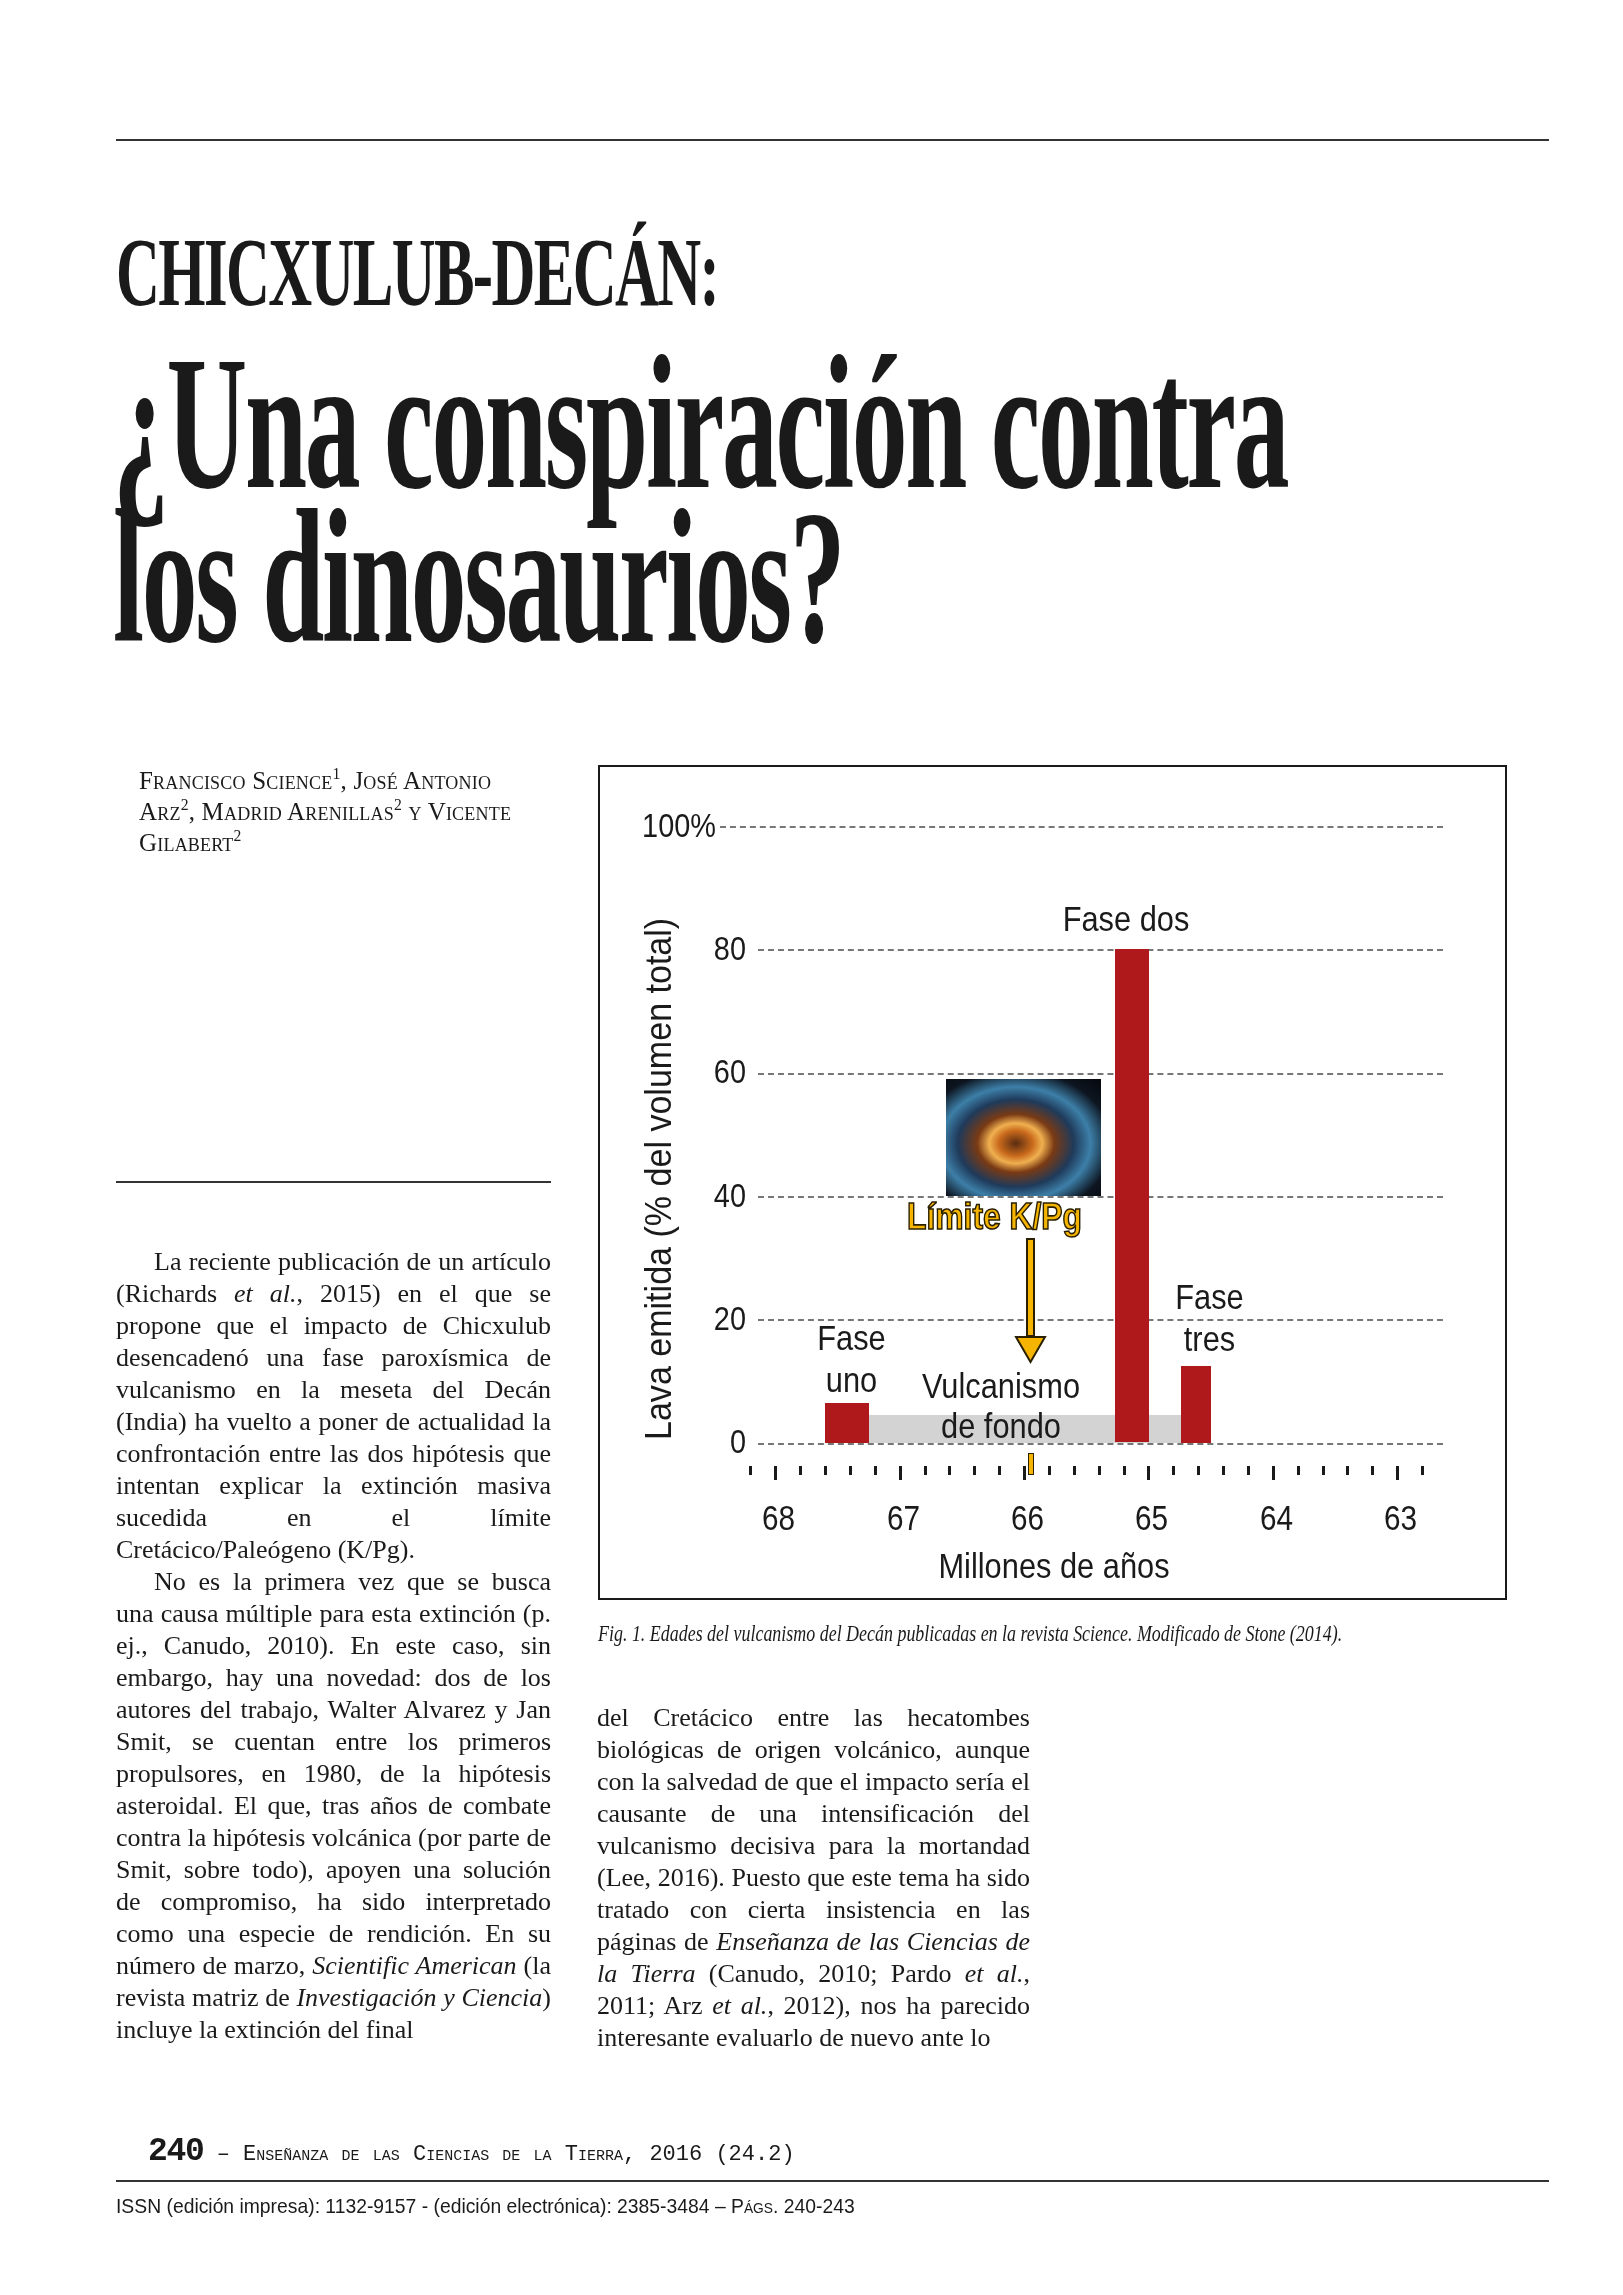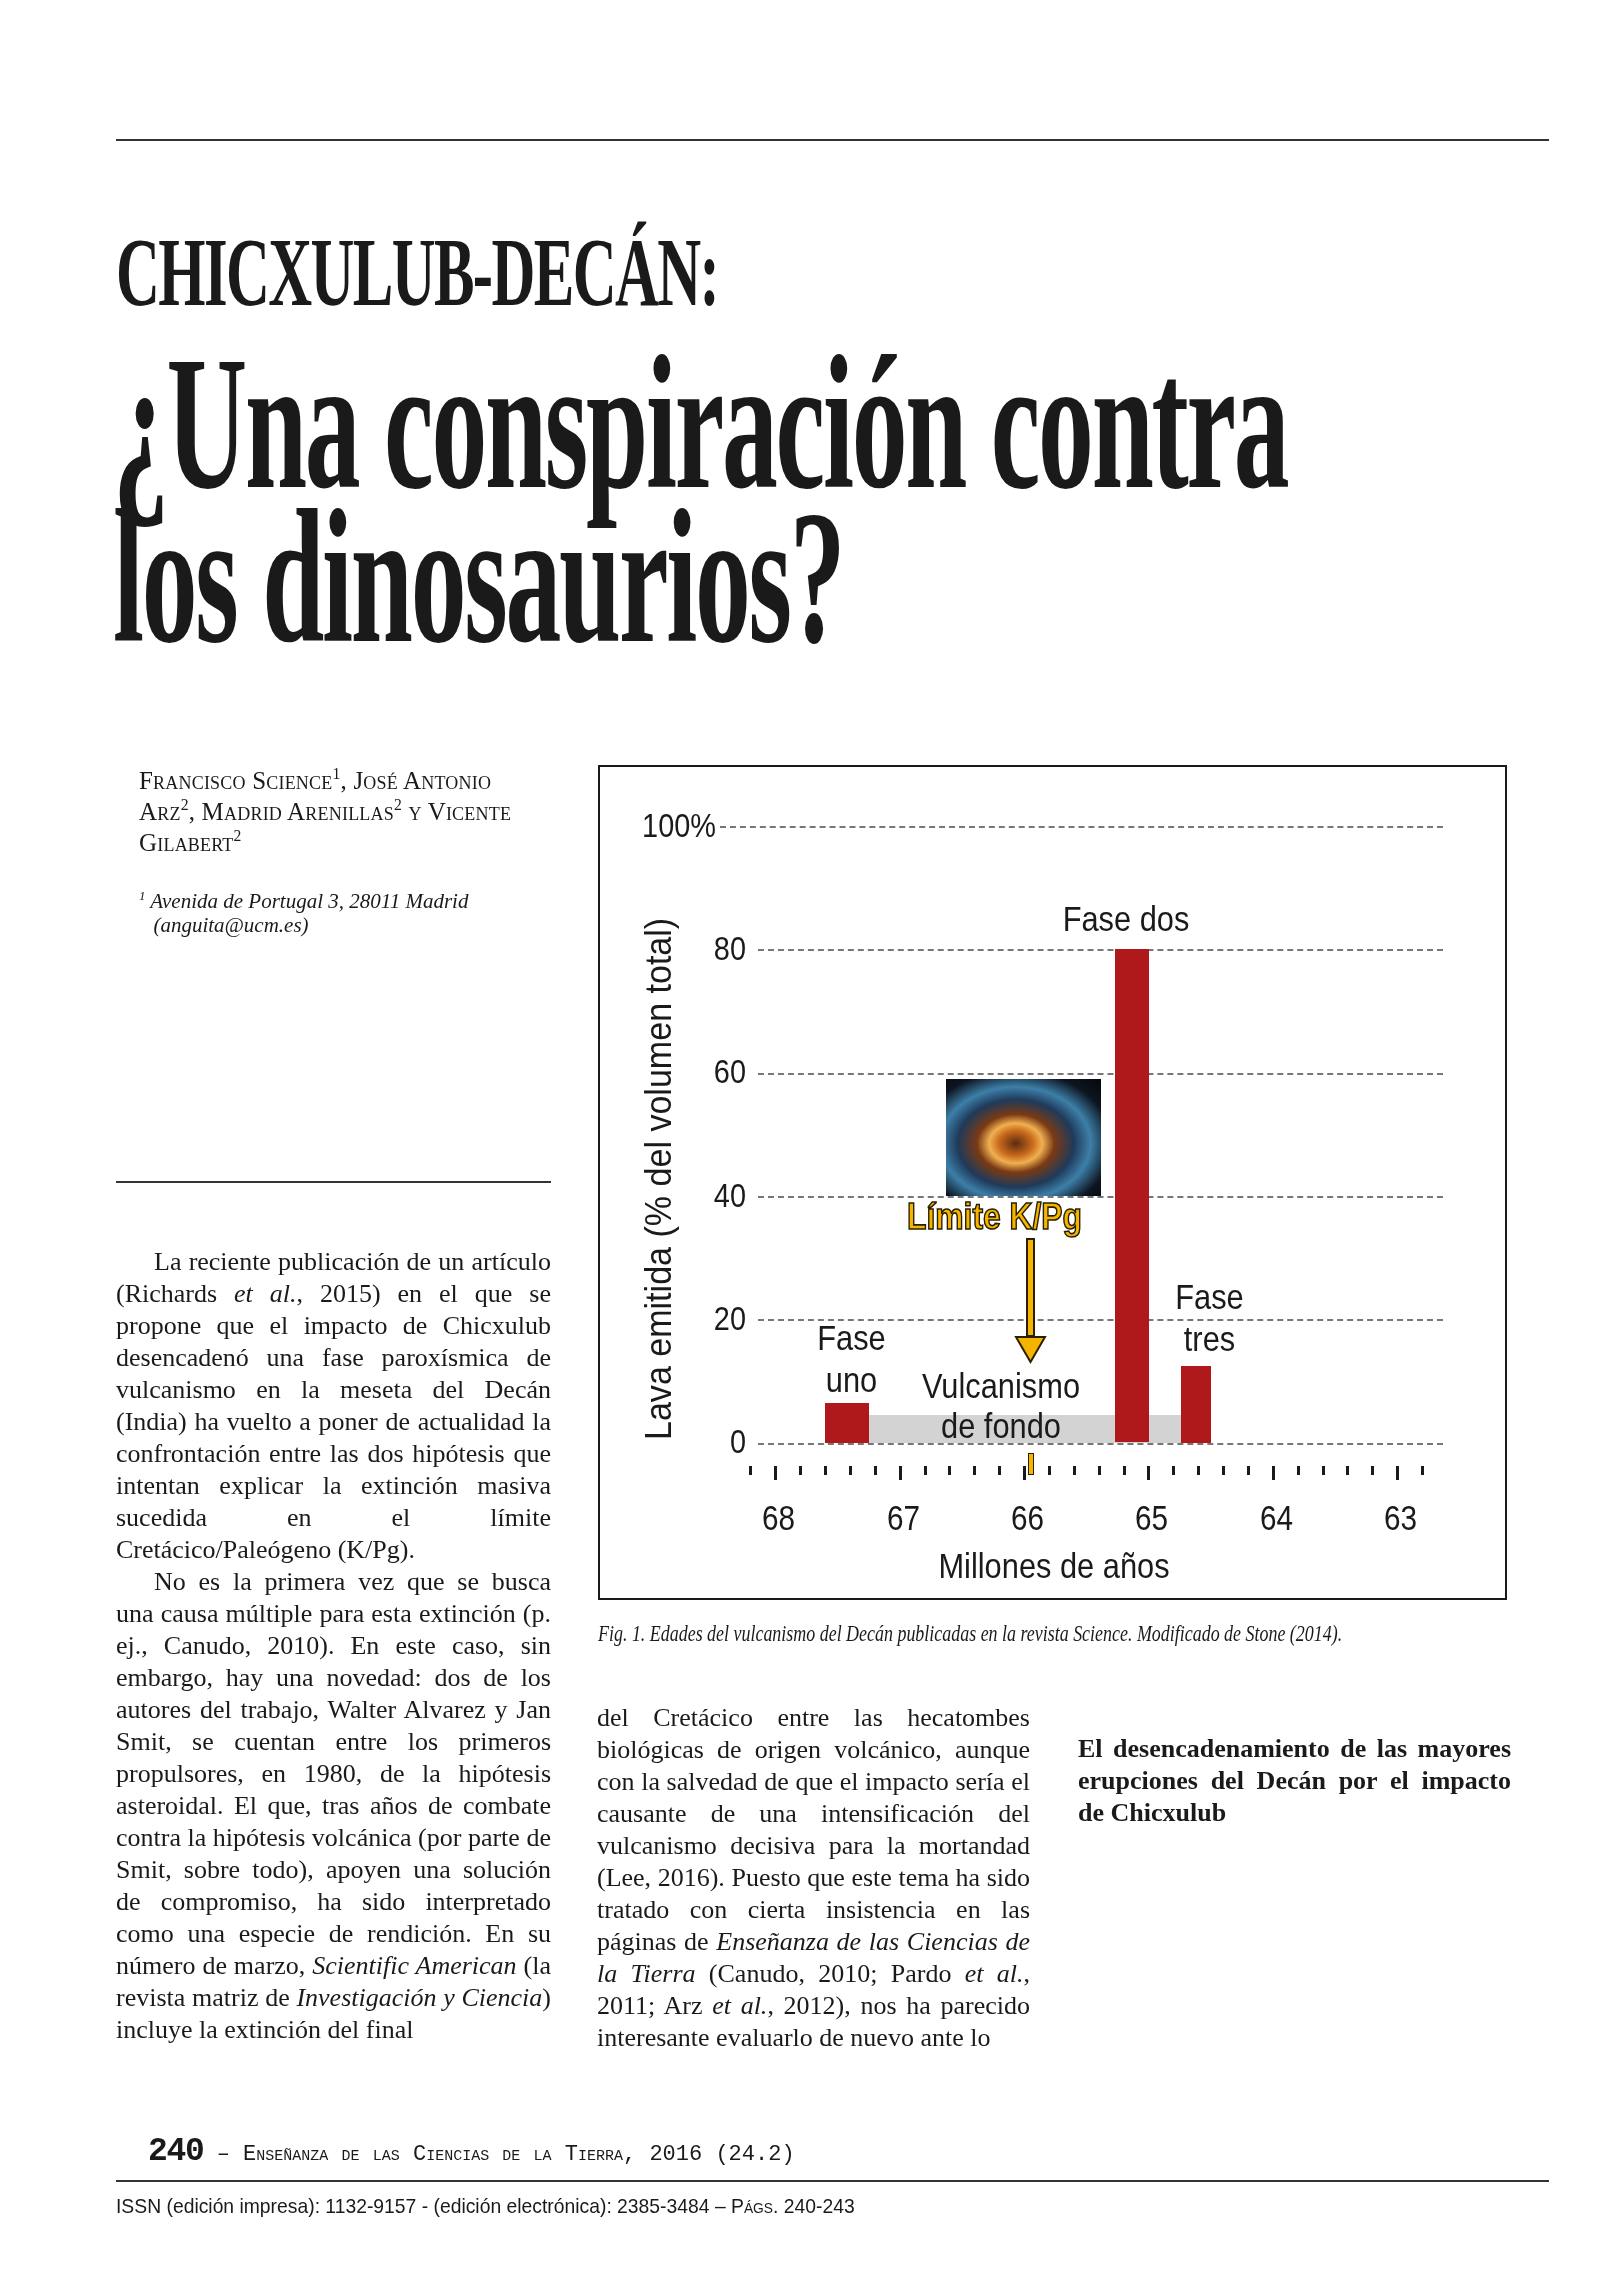--- a/index.html
+++ b/index.html
@@ -57,36 +57,34 @@
 <body>
 
 <div class="rule" style="left:116px; top:139px; width:1433px; height:2px;"></div>
 
 <div class="abs kicker">CHICXULUB-DECÁN:</div>
 <div class="abs title l1">¿Una conspiración contra</div>
 <div class="abs title l2">los dinosaurios?</div>
 
 <div class="abs authors" id="authors"><span>Francisco Science</span><sup>1</sup>, <span>José Antonio Arz</span><sup>2</sup>, <span>Madrid Arenillas</span><sup>2</sup> y <span>Vicente Gilabert</span><sup>2</sup></div>
 <div class="abs affils" id="affils">
-    <p class="affil"><sup>1</sup> Avenida de Portugal 3, 28011 Madrid (anguita@ucm.es)</p>
   </div>
 <div class="rule" style="left:116px; top:1181px; width:435px; height:2px;"></div>
 
 <div class="col c1">
   <p><span>La reciente publicación de un artículo (Richards </span><span class="em">et al.</span><span>, 2015) en el que se propone que el impacto de Chicxulub desencadenó una fase paroxísmica de vulcanismo en la meseta del Decán (India) ha vuelto a poner de actualidad la confrontación entre las dos hipótesis que intentan explicar la extinción masiva sucedida en el límite Cretácico/Paleógeno (K/Pg).</span></p>
   <p><span>No es la primera vez que se busca una causa múltiple para esta extinción (p. ej., Canudo, 2010). En este caso, sin embargo, hay una novedad: dos de los autores del trabajo, Walter Alvarez y Jan Smit, se cuentan entre los primeros propulsores, en 1980, de la hipótesis asteroidal. El que, tras años de combate contra la hipótesis volcánica (por parte de Smit, sobre todo), apoyen una solución de compromiso, ha sido interpretado como una especie de rendición. En su número de marzo, </span><span class="em">Scientific American</span><span> (la revista matriz de </span><span class="em">Investigación y Ciencia</span><span>) incluye la extinción del final</span></p>
 </div>
 
 <div class="col c2">
   <p class="noindent"><span>del Cretácico entre las hecatombes biológicas de origen volcánico, aunque con la salvedad de que el impacto sería el causante de una intensificación del vulcanismo decisiva para la mortandad (Lee, 2016). Puesto que este tema ha sido tratado con cierta insistencia en las páginas de </span><span class="em">Enseñanza de las Ciencias de la Tierra</span><span> (Canudo, 2010; Pardo </span><span class="em">et al.</span><span>, 2011; Arz </span><span class="em">et al.</span><span>, 2012), nos ha parecido interesante evaluarlo de nuevo ante lo</span></p>
 </div>
 
 <div class="col c3">
   <div class="gap"></div>
-  <h3>El desencadenamiento de las mayores erupciones del Decán por el impacto de Chicxulub</h3>
 </div>
 
 <div class="abs figframe"></div>
 
 <div id="chart">
     <div class="grid" style="left: 720px; top: 826px; width: 723px;"></div>
     <div class="chart-text ytick" style="left: 619px; top: 808px; width: 97px;">100%</div>
     <div class="grid" style="left: 758px; top: 949px; width: 685px;"></div>
     <div class="chart-text ytick" style="left: 660px; top: 931px; width: 86px;">80</div>
     <div class="grid" style="left: 758px; top: 1073px; width: 685px;"></div>

